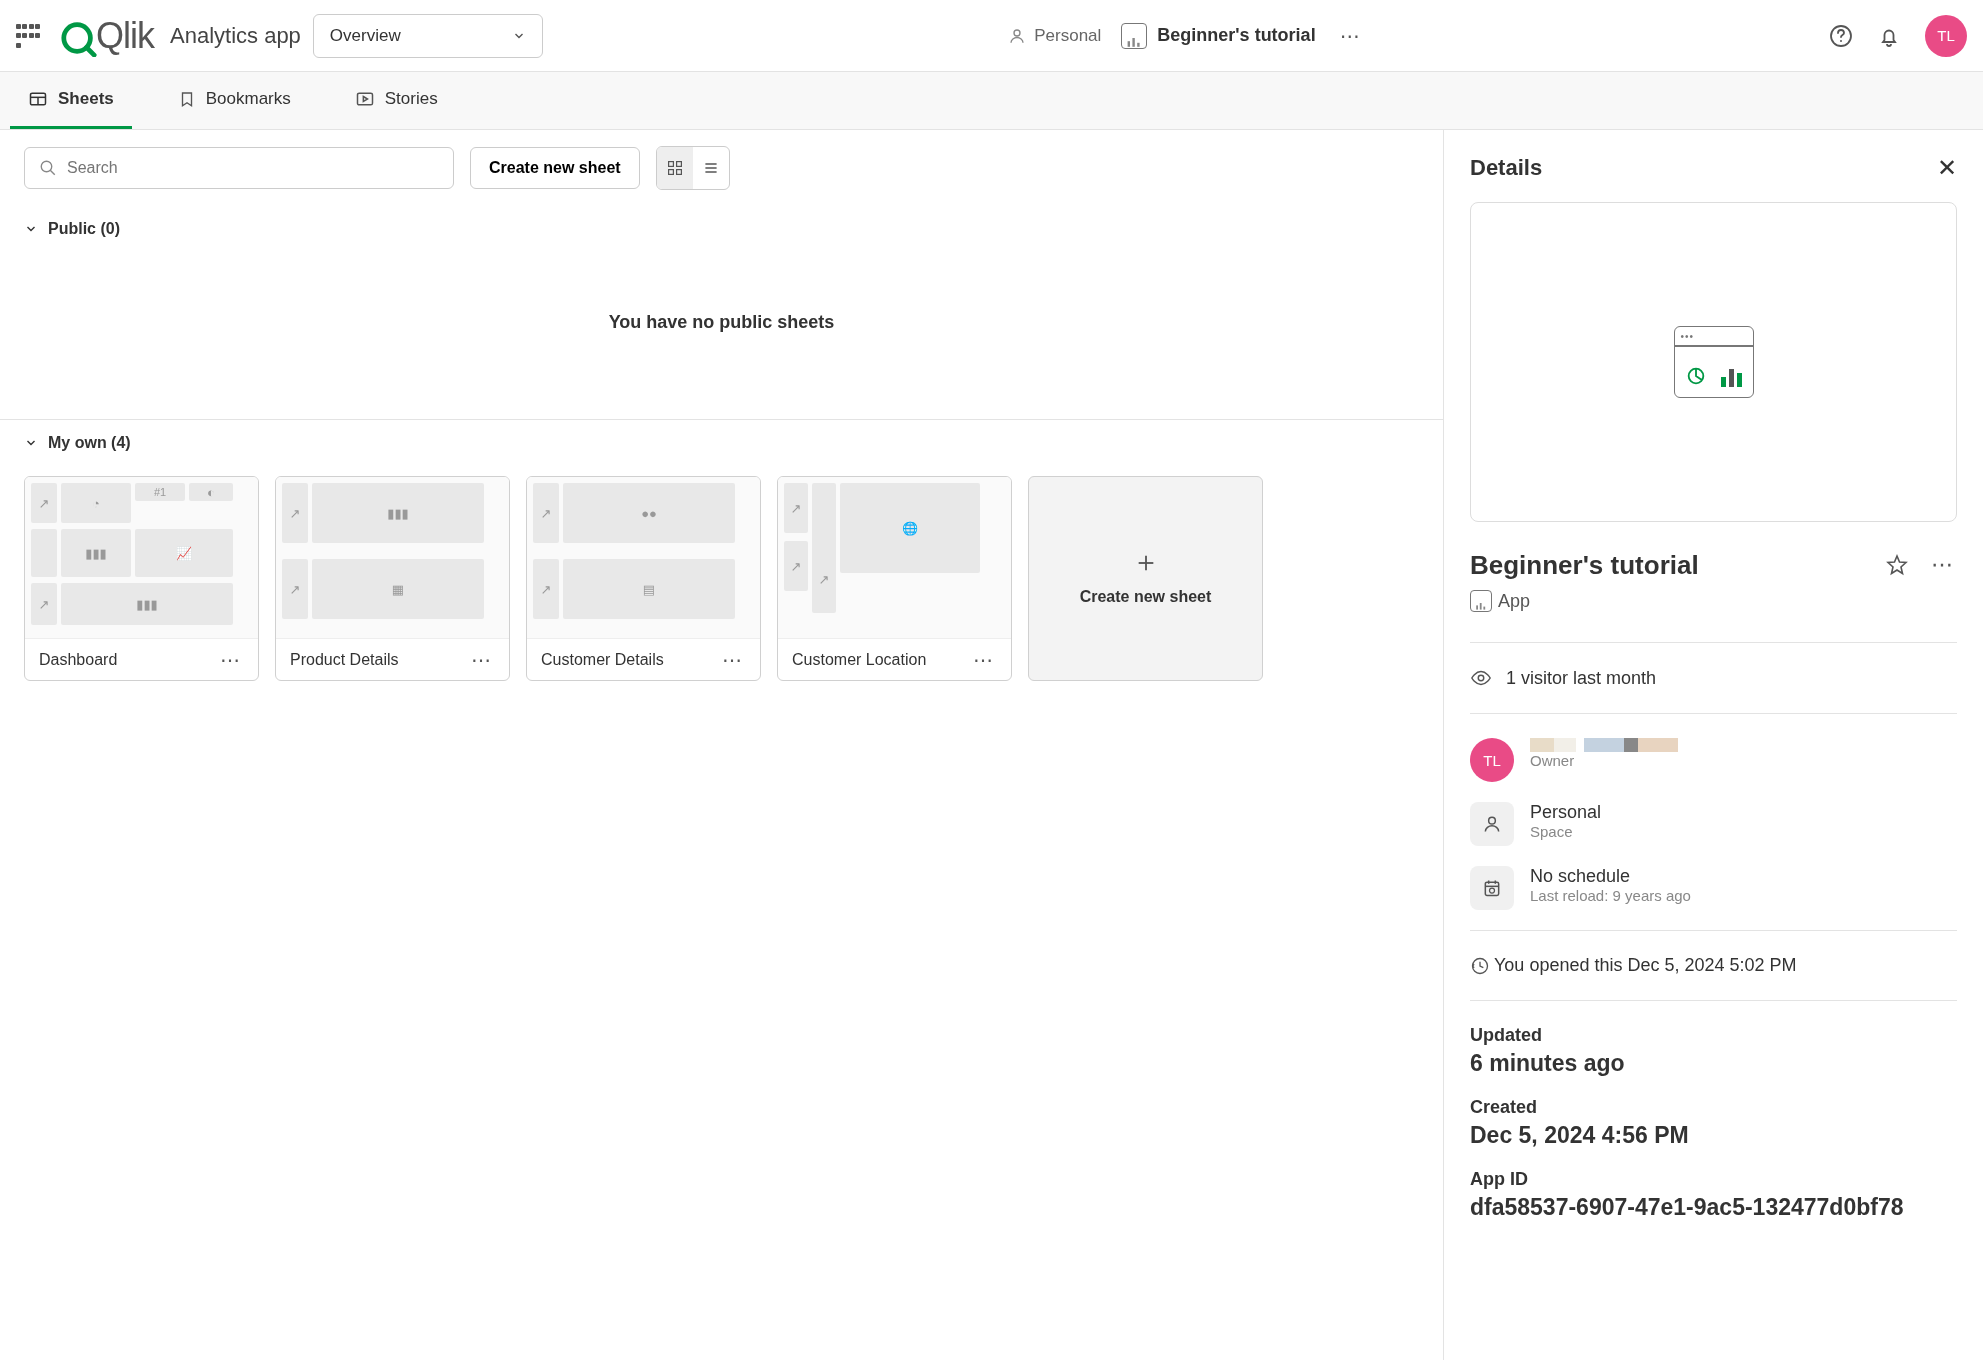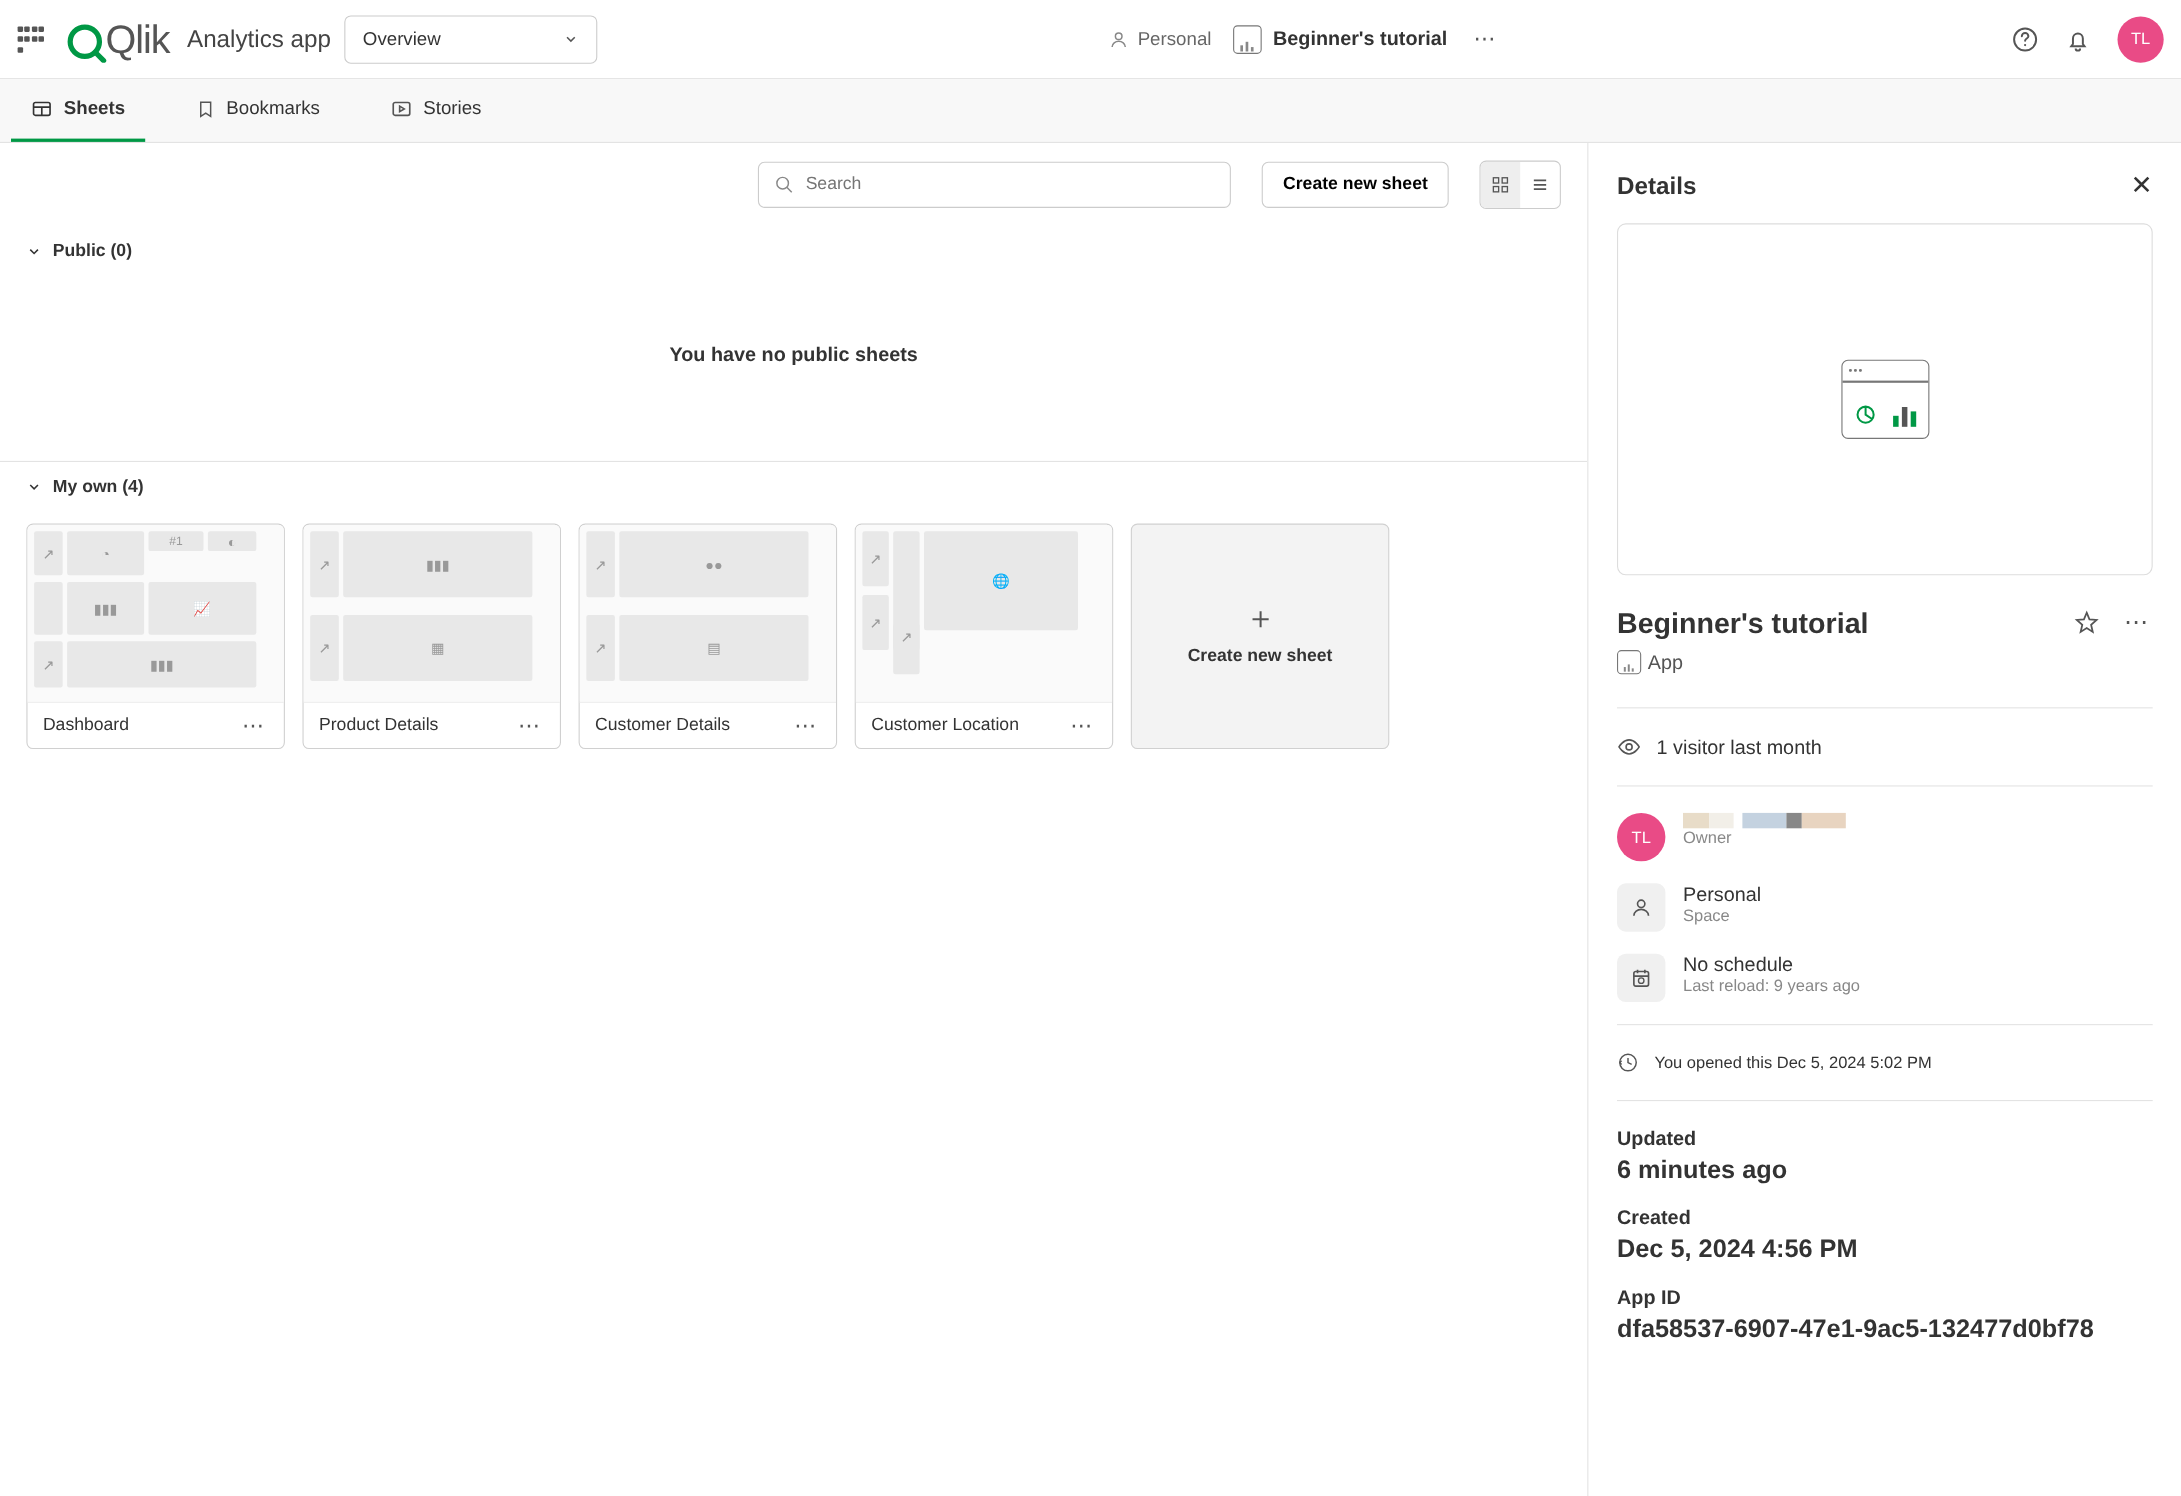--- a/index.html
+++ b/index.html
@@ -20,21 +20,21 @@
   .avatar { width: 42px; height: 42px; border-radius: 50%; background: #e94b86; color: #fff; display: flex; align-items: center; justify-content: center; font-size: 15px; font-weight: 500; }
 
   .tabs-bar { display: flex; align-items: center; height: 58px; padding: 0 10px; background: #f8f8f8; border-bottom: 1px solid #e3e3e3; gap: 28px; }
   .tab { display: flex; align-items: center; gap: 10px; padding: 0 18px; height: 100%; font-size: 17px; cursor: pointer; color: #333; border-bottom: 3px solid transparent; }
   .tab.active { border-bottom-color: #009845; font-weight: 600; }
 
   .main-wrap { display: flex; height: calc(100% - 130px); }
   .content { flex: 1; overflow-y: auto; }
   .details-panel { width: 540px; border-left: 1px solid #e3e3e3; padding: 24px 26px; overflow-y: auto; }
 
-  .toolbar-row { display: flex; align-items: center; justify-content: flex-end; gap: 28px; padding: 16px 24px; }
+  .toolbar-row { display: flex; align-items: center; gap: 16px; padding: 16px 24px; }
   .search-box { width: 430px; height: 42px; border: 1px solid #ccc; border-radius: 6px; display: flex; align-items: center; padding: 0 14px; gap: 10px; }
   .search-box input { border: none; outline: none; flex: 1; font-size: 16px; background: transparent; }
   .create-btn { height: 42px; padding: 0 18px; border: 1px solid #ccc; border-radius: 6px; background: #fff; font-size: 16px; font-weight: 600; cursor: pointer; }
   .view-toggle { display: flex; border: 1px solid #ccc; border-radius: 6px; overflow: hidden; }
   .view-toggle-btn { width: 36px; height: 42px; display: flex; align-items: center; justify-content: center; cursor: pointer; }
   .view-toggle-btn.active { background: #eee; }
 
   .section { border-bottom: 1px solid #e3e3e3; }
   .section-header { display: flex; align-items: center; gap: 10px; padding: 14px 24px; font-size: 16px; font-weight: 600; cursor: pointer; }
   .empty-state { text-align: center; padding: 60px 0 80px; }
@@ -61,21 +61,21 @@
   .thumb-chart2 { position: absolute; bottom: 10px; right: 10px; width: 22px; height: 22px; display: flex; align-items: flex-end; gap: 3px; }
   .app-name-row { display: flex; align-items: center; justify-content: space-between; }
   .app-name { font-size: 26px; font-weight: 700; }
   .app-type-row { display: flex; align-items: center; gap: 6px; margin-top: 8px; margin-bottom: 30px; color: #555; font-size: 18px; }
   .divider { height: 1px; background: #e3e3e3; margin: 0 0 24px 0; }
   .visitor-row { display: flex; align-items: center; gap: 14px; font-size: 18px; color: #333; margin-bottom: 24px; }
   .info-block { display: flex; gap: 16px; margin-bottom: 20px; }
   .info-icon { width: 44px; height: 44px; border-radius: 8px; display: flex; align-items: center; justify-content: center; }
   .info-labels .l1 { font-size: 18px; }
   .info-labels .l2 { font-size: 15px; color: #888; }
-  .opened-row { display: flex; align-items: center; gap: 14px; font-size: 15px; margin: 24px 0; }
+  .opened-row { display: flex; align-items: center; gap: 4px; font-size: 18px; margin: 24px 0; }
   .meta-block { margin-bottom: 20px; }
   .meta-block .m1 { font-size: 18px; font-weight: 700; margin-bottom: 4px; }
   .meta-block .m2 { font-size: 23px; font-weight: bold; }
   .owner-avatar { width: 44px; height: 44px; border-radius: 50%; background: #e94b86; color: #fff; display: flex; align-items: center; justify-content: center; font-size: 15px; }
   .blur-bar { display: flex; gap: 0; }
   .blur-bar span { display: inline-block; height: 14px; }
   .star-icon, .help-icon, .bell-icon { width: 24px; height: 24px; }
 </style>
 </head>
 <body>

